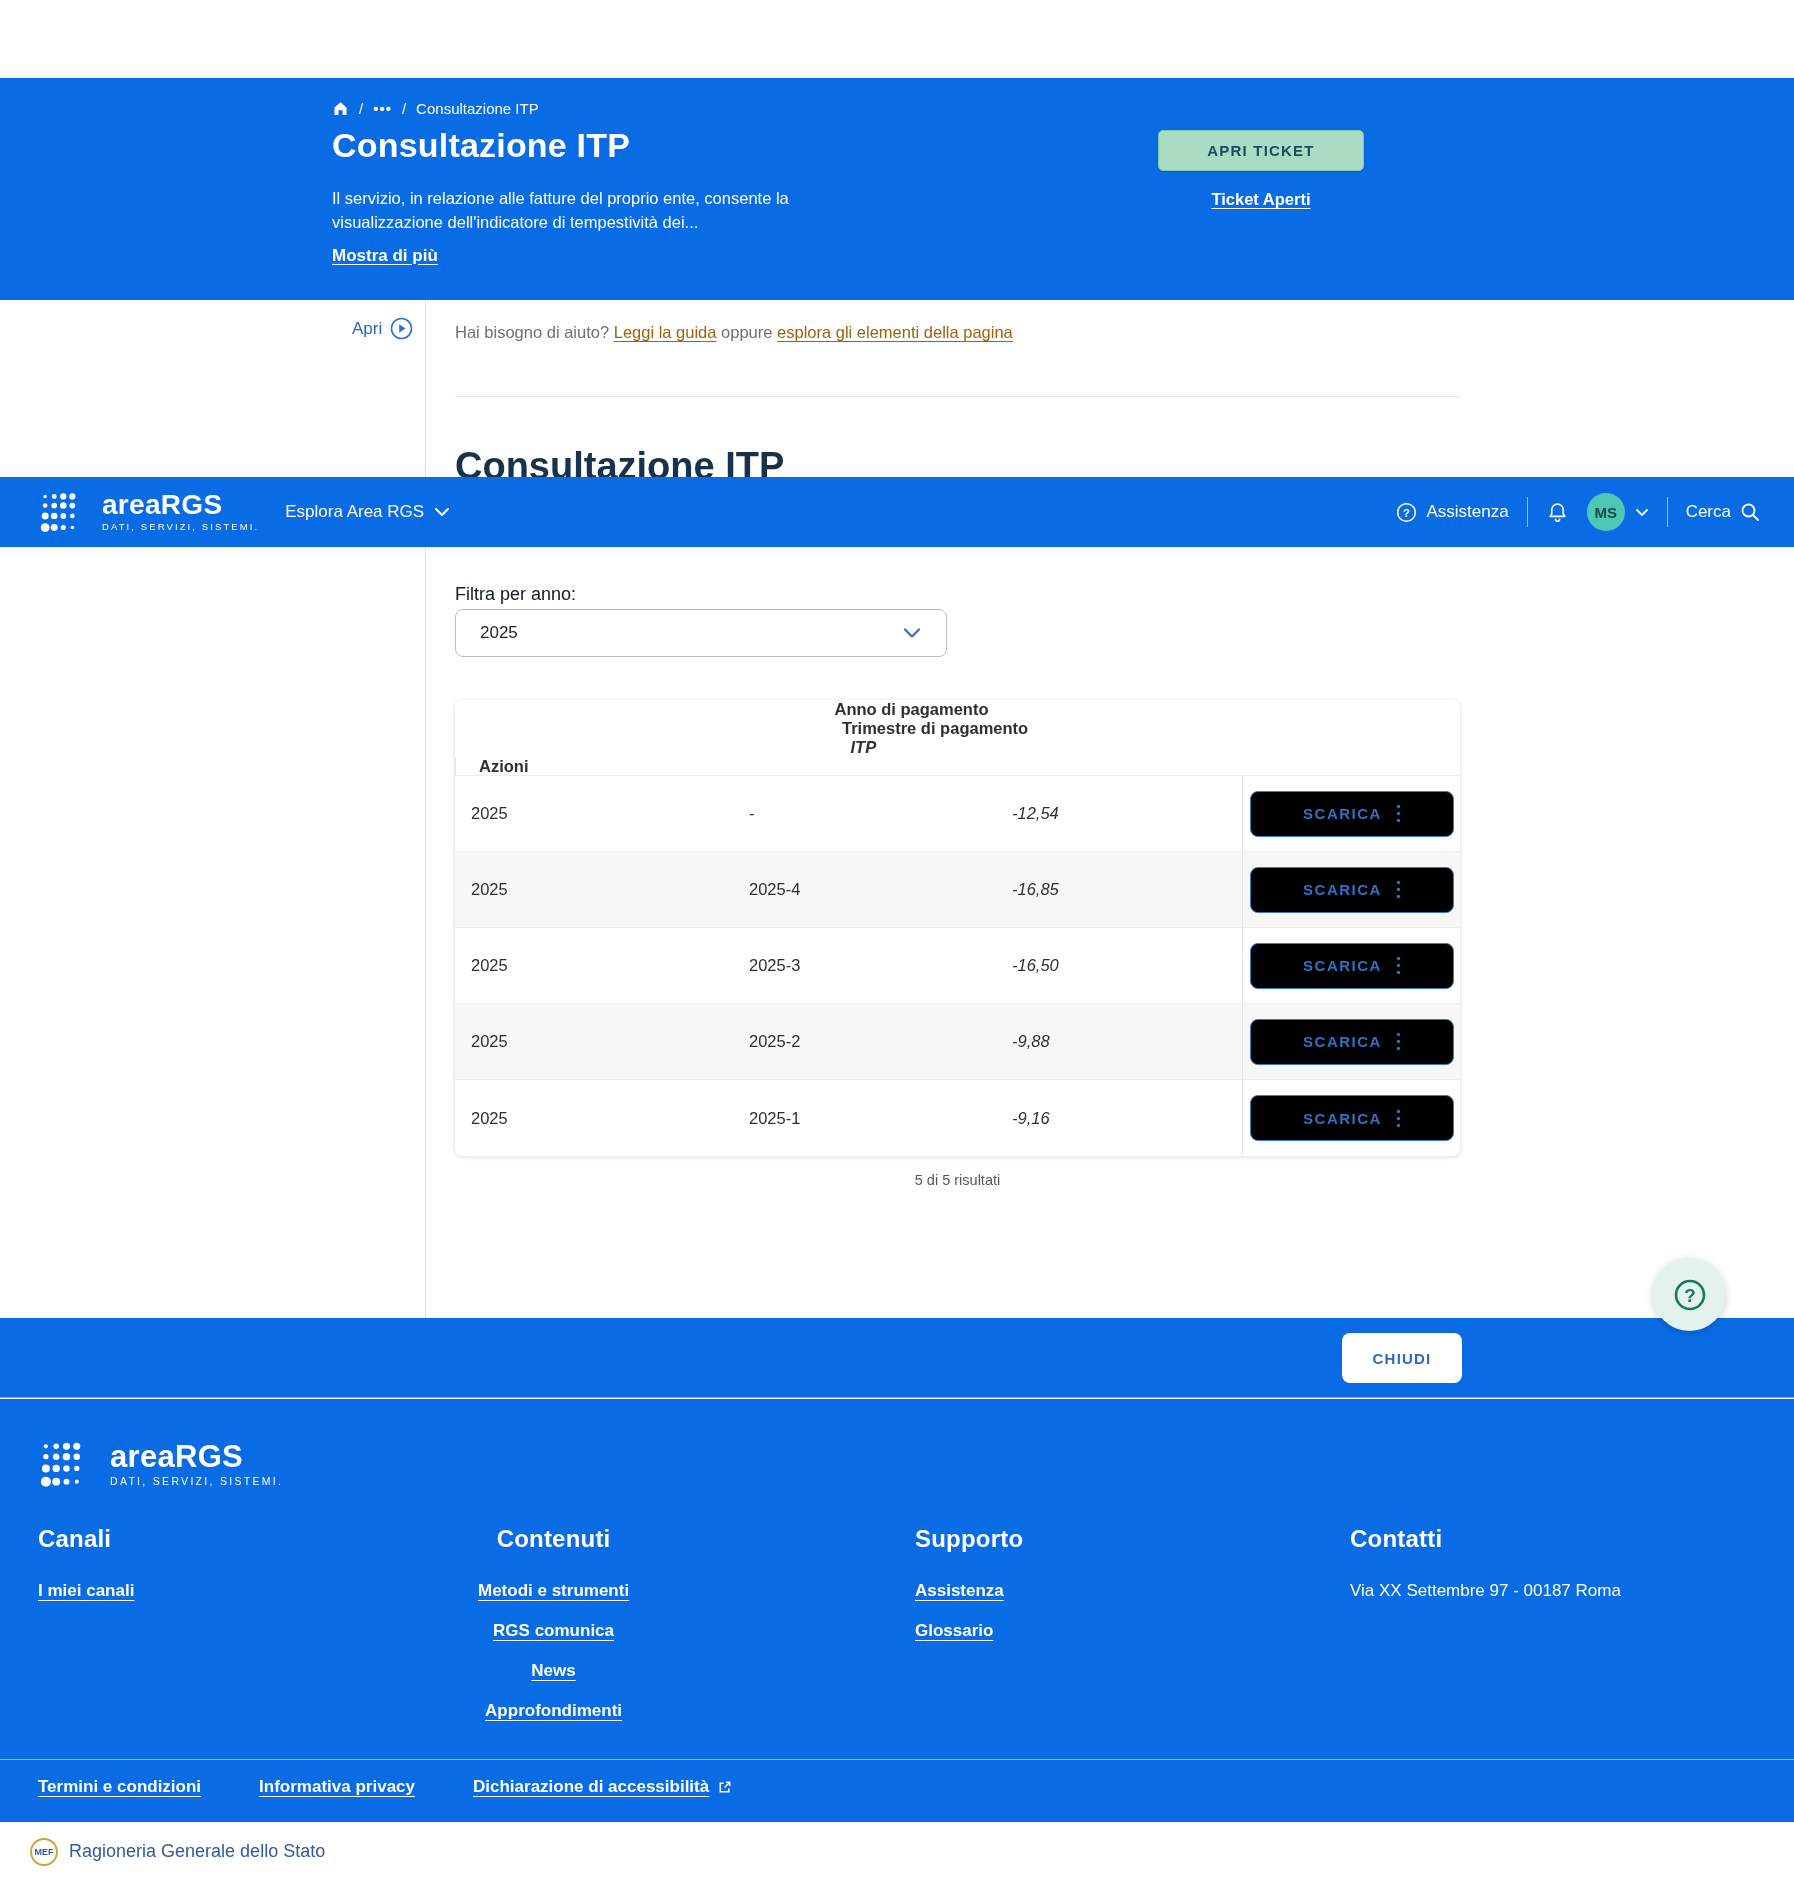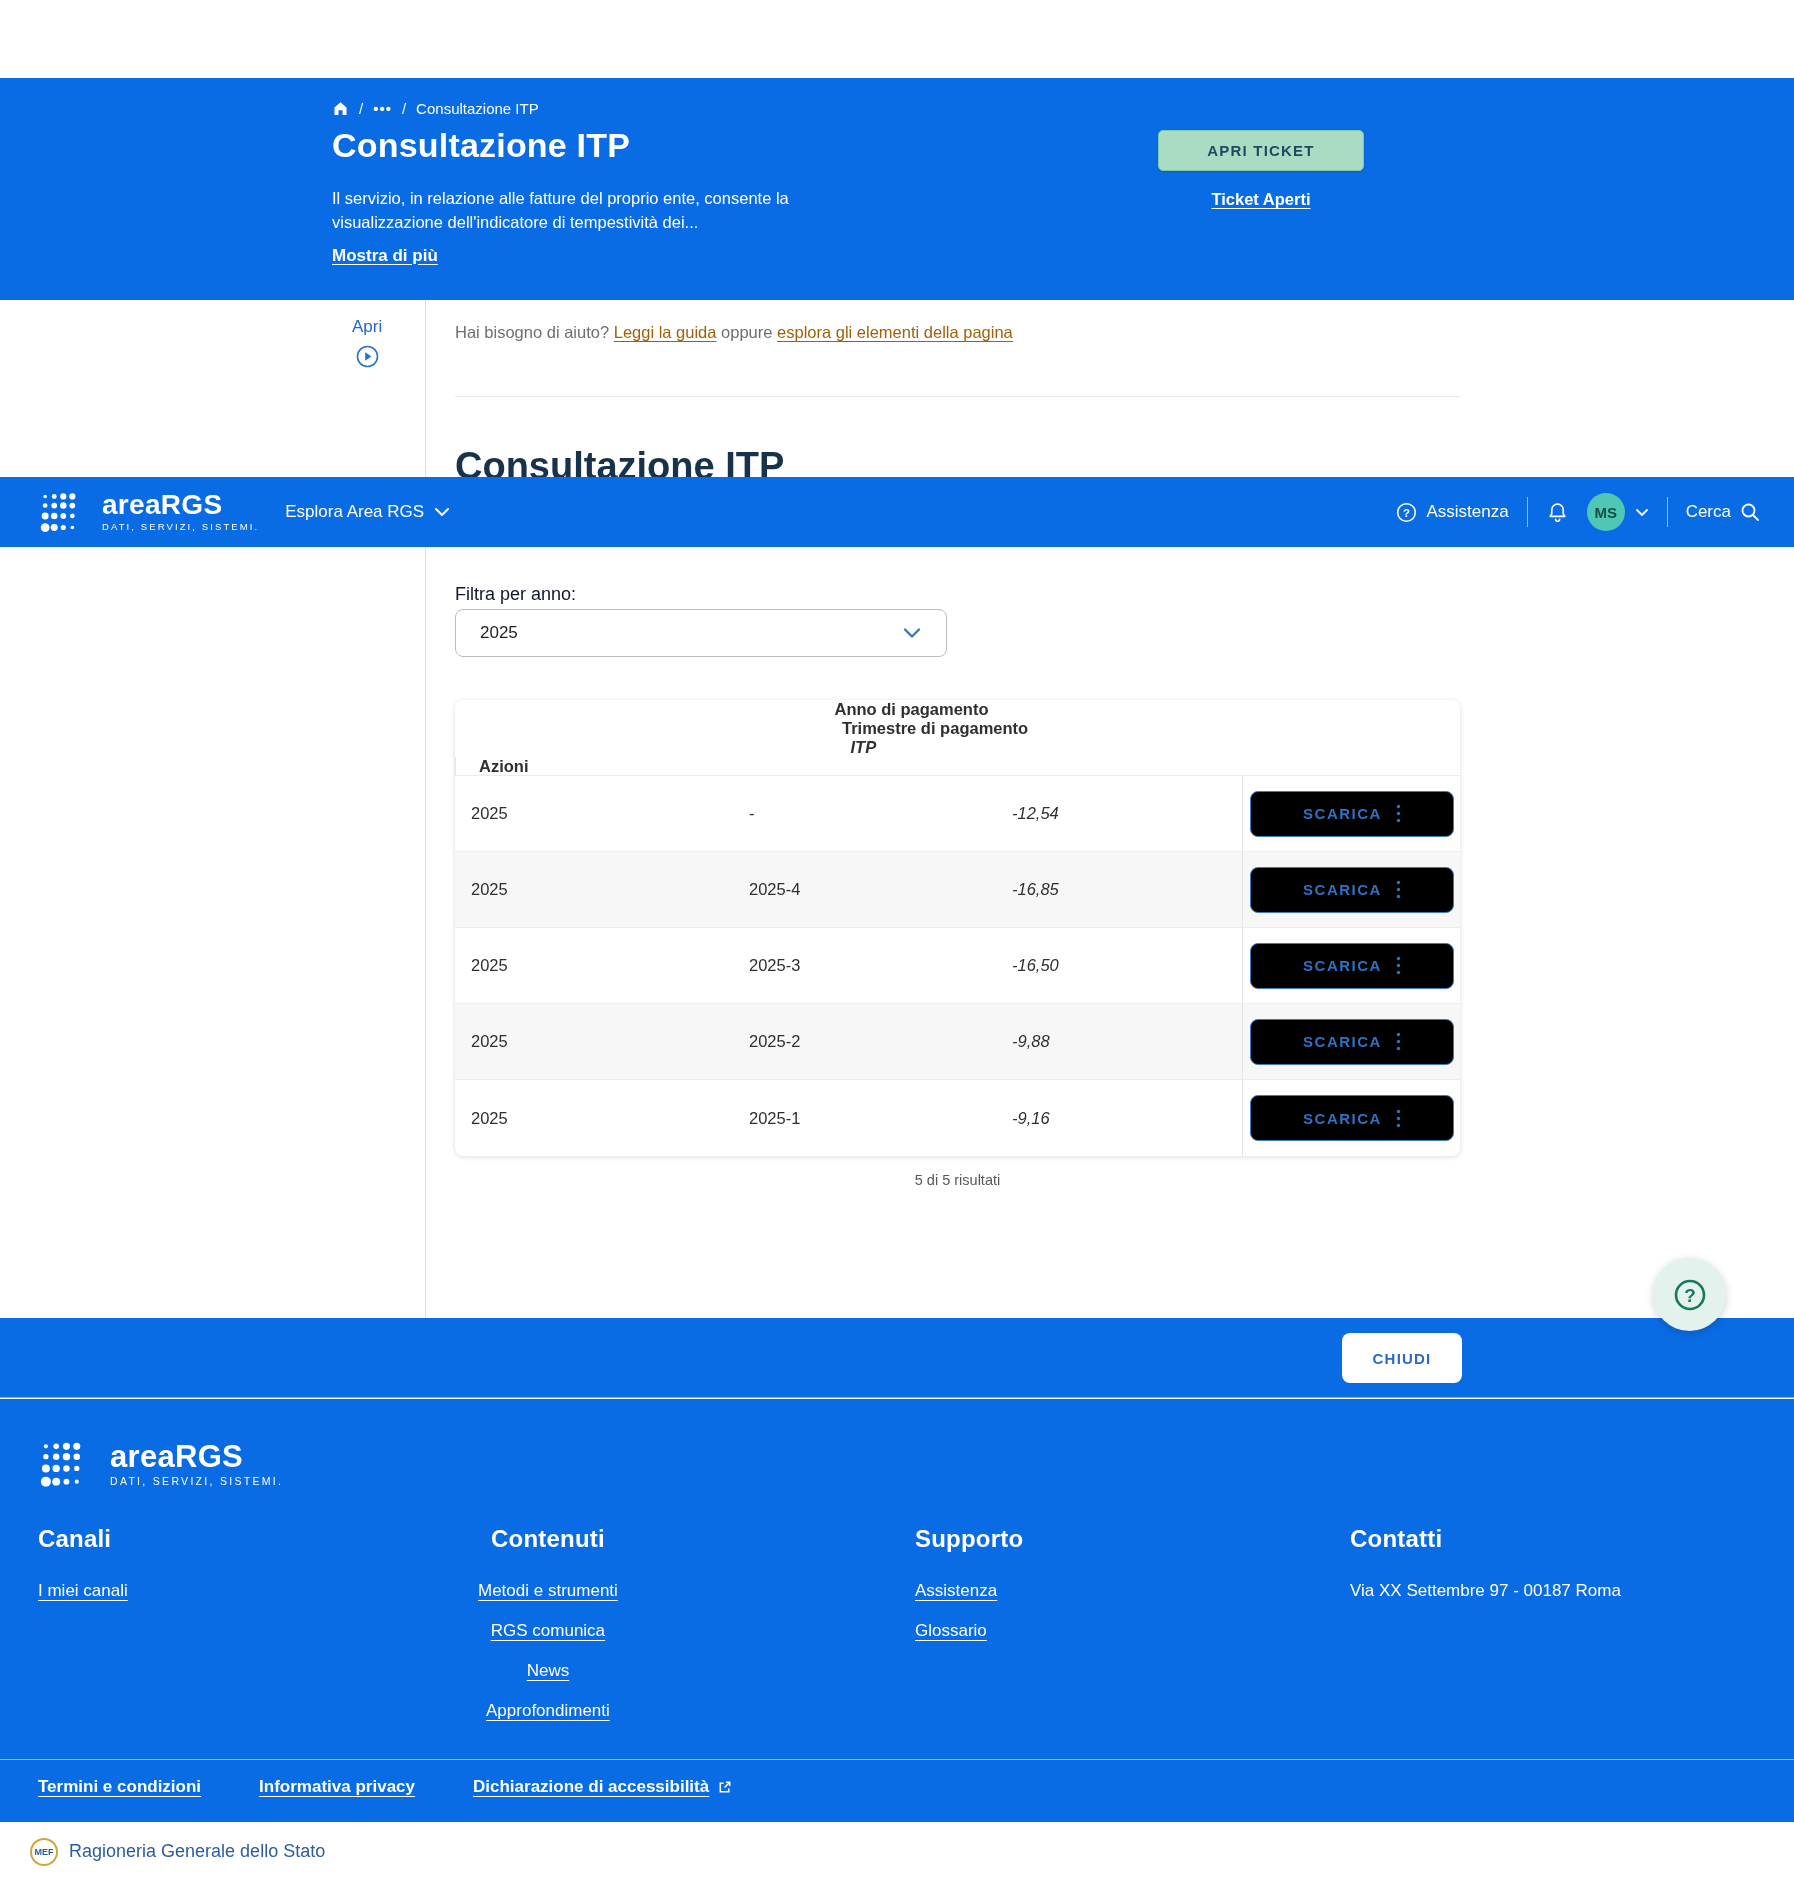--- a/index.html
+++ b/index.html
@@ -14,21 +14,21 @@
   .breadcrumb .dots { letter-spacing:1px; font-weight:bold; }
   .hero-title { position:absolute; left:332px; top:48px; font-size:34px; font-weight:700; letter-spacing:.2px; }
   .hero-desc { position:absolute; left:332px; top:108px; width:545px; font-size:16.5px; line-height:24px; font-weight:400; }
   .hero-more { position:absolute; left:332px; top:168px; font-size:17px; font-weight:700; color:#fff; text-decoration:underline; text-underline-offset:3px; cursor:pointer; }
   .apri-ticket { position:absolute; left:1158px; top:52px; width:206px; height:41px; background:#a9dcc2; border:1px solid #7cc9a2; border-radius:5px; color:#1d4a63; font-size:15px; font-weight:700; letter-spacing:1.2px; display:flex; align-items:center; justify-content:center; cursor:pointer; box-shadow:0 1px 2px rgba(0,0,0,.15); font-family:"Liberation Sans", sans-serif; }
   .ticket-aperti { position:absolute; left:1158px; top:112px; width:206px; text-align:center; font-size:16.5px; font-weight:700; color:#fff; text-decoration:underline; text-underline-offset:3px; cursor:pointer; }
 
   
   .content { position:absolute; left:0; top:300px; width:1794px; height:1018px; background:#fff; }
   .vdivider { position:absolute; left:425px; top:0; height:1018px; border-left:1px solid #dcdee0; }
-  .apri-link { position:absolute; left:352px; top:17px; display:flex; align-items:center; gap:8px; color:#2268c8; font-size:17px; cursor:pointer; z-index:2;flex-direction:column; }
+  .apri-link { position:absolute; left:352px; top:17px; display:flex; align-items:center; gap:8px; color:#2268c8; font-size:17px; cursor:pointer; z-index:2; }
   .apri-circle { background:#fff; border-radius:50%; display:flex; }
   .intro { position:absolute; left:455px; top:17px; font-size:16.5px; color:#6d6f72; line-height:26px; }
   .intro a { color:#a16207; text-decoration:underline; text-underline-offset:3px; cursor:pointer; }
   .intro .row2 { margin-top:2px; }
   .content-hr { position:absolute; left:455px; top:96px; width:1005px; border-top:1px solid #e7e8ea; }
   .page-h1 { position:absolute; left:455px; top:145px; font-size:38px; font-weight:700; color:#17324d; z-index:1; }
 
   .filter-label { position:absolute; left:455px; top:284px; font-size:18px; color:#0f172a; }
   .year-select { position:absolute; left:455px; top:309px; width:492px; height:48px; border:1px solid #b9bec4; border-radius:8px; background:#fff; display:flex; align-items:center; justify-content:space-between; padding:0 24px; font-size:17px; color:#222; cursor:pointer; }
 
@@ -67,21 +67,21 @@
 
   
   .footer { position:absolute; left:0; top:1399px; width:1794px; height:423px; background:#0a6ce4; color:#fff; }
   .f-brand { position:absolute; left:38px; top:40px; display:flex; align-items:center; gap:18px; }
   .f-brand .word { font-size:31px; font-weight:700; line-height:29px; }
   .f-brand .tag { font-size:10.5px; letter-spacing:2.3px; margin-top:4px; }
   .f-col { position:absolute; top:126px; }
   .f-col h3 { font-size:24px; font-weight:700; letter-spacing:.2px; }
   .f-col ul { list-style:none; margin-top:28px; }
   .f-col li { margin-bottom:20px; }
-  .f-col a { color:#fff; font-size:17px; font-weight:400; text-decoration:underline; text-underline-offset:4px; cursor:pointer; }
+  .f-col a { color:#fff; font-size:17px; font-weight:700; text-decoration:underline; text-underline-offset:4px; cursor:pointer; }
   .f-address { margin-top:28px; font-size:17px; font-weight:400; }
   .f-divider { position:absolute; left:0; top:360px; width:1794px; border-top:1px solid rgba(255,255,255,.55); }
   .f-legal { position:absolute; left:38px; top:378px; display:flex; gap:58px; align-items:center; }
   .f-legal a { color:#fff; font-size:17px; font-weight:700; text-decoration:underline; text-underline-offset:4px; cursor:pointer; display:flex; align-items:center; gap:8px; }
 
   
   .bottom-bar { position:absolute; left:0; top:1822px; width:1794px; height:59px; background:#fff; display:flex; align-items:center; padding-left:30px; gap:11px; }
   .mef-circle { width:28px; height:28px; border-radius:50%; border:2px solid #d2a53c; color:#2b5c9e; font-size:9px; font-weight:700; display:flex; align-items:center; justify-content:center; }
   .mef-text { font-size:18px; color:#2d5c9e; }
 </style>

